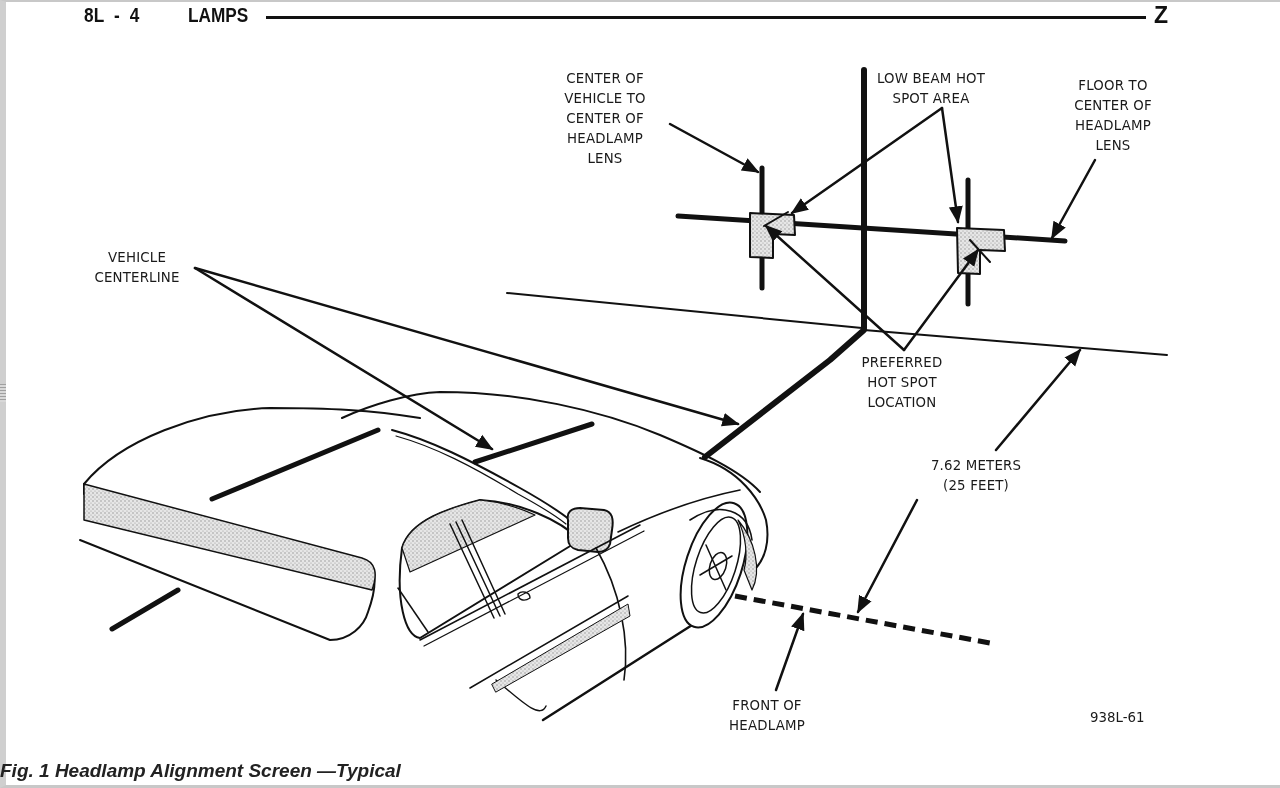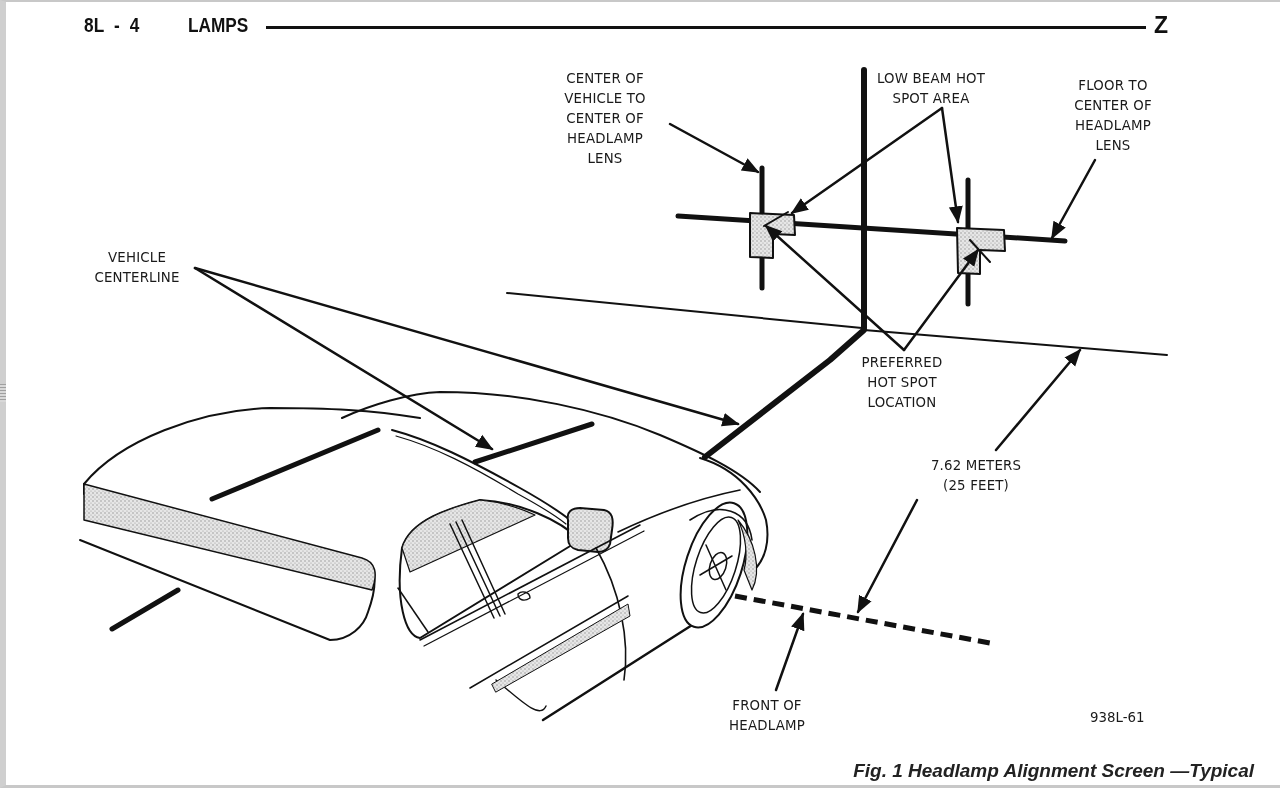--- a/index.html
+++ b/index.html
@@ -1,27 +1,27 @@
 <!DOCTYPE html>
 <html><head>
   <meta charset="utf-8">
   <style>
     html, body { margin: 0; padding: 0; background: #ffffff; }
     body { width: 1280px; height: 788px; position: relative; overflow: hidden; font-family: "Liberation Sans", sans-serif; }
     .page-frame { position: absolute; left: 0; top: 0; width: 1280px; height: 788px; box-sizing: border-box;
       border-top: 2px solid #c8c8c8; border-bottom: 3px solid #c8c8c8; border-left: 6px solid #cfcfcf; }
     .left-edge-mark { position: absolute; left: 0; top: 384px; width: 6px; height: 18px; background: repeating-linear-gradient(#a0a0a0 0 1px, #d8d8d8 1px 3px); }
-    .header { position: absolute; top: 12px; left: 84px; right: 112px; height: 26px; display: flex; align-items: center; }
+    .header { position: absolute; top: 2px; left: 84px; right: 112px; height: 26px; display: flex; align-items: center; }
     .header-section { font-family: "Liberation Sans", sans-serif; font-weight: bold; font-size: 21px; color: #111; letter-spacing: 0.2px; transform: scaleX(0.82); transform-origin: left center; white-space: pre; }
     .header-title { position: absolute; left: 104px; font-family: "Liberation Sans", sans-serif; font-weight: bold; font-size: 21px; color: #111; transform: scaleX(0.82); transform-origin: left center; }
     .header-rule { position: absolute; left: 182px; right: 22px; top: 14px; height: 3px; background: #111; }
     .header-letter { position: absolute; right: 0; top: 0; font-family: "Liberation Sans", sans-serif; font-weight: bold; font-size: 23px; color: #111; }
     svg.figure { position: absolute; left: 0; top: 0; }
     .lbl { position: absolute; font-family: "DejaVu Sans", sans-serif; font-size: 14.5px; line-height: 20px; color: #1a1a1a; text-align: center; white-space: pre-line; transform: scaleX(0.92); transform-origin: center top; letter-spacing: 0.2px; }
-    .caption { position: absolute; top: 760px; left: 0; width: 1254px; text-align: right; font-family: "Liberation Sans", sans-serif; font-weight: bold; font-style: italic; font-size: 19px; color: #222; }
+    .caption { position: absolute; top: 760px; left: 0; width: 1254px; text-align: left; font-family: "Liberation Sans", sans-serif; font-weight: bold; font-style: italic; font-size: 19px; color: #222; }
     .figid { position: absolute; left: 1090px; top: 709px; font-family: "DejaVu Sans", sans-serif; font-size: 14.5px; color: #1a1a1a; transform: scaleX(0.92); transform-origin: left top; }
   </style>
 </head>
 <body>
 
 <div class="page-frame"></div>
 <div class="left-edge-mark"></div>
 
 <div class="header">
   <span class="header-section">8L  -  4</span>

